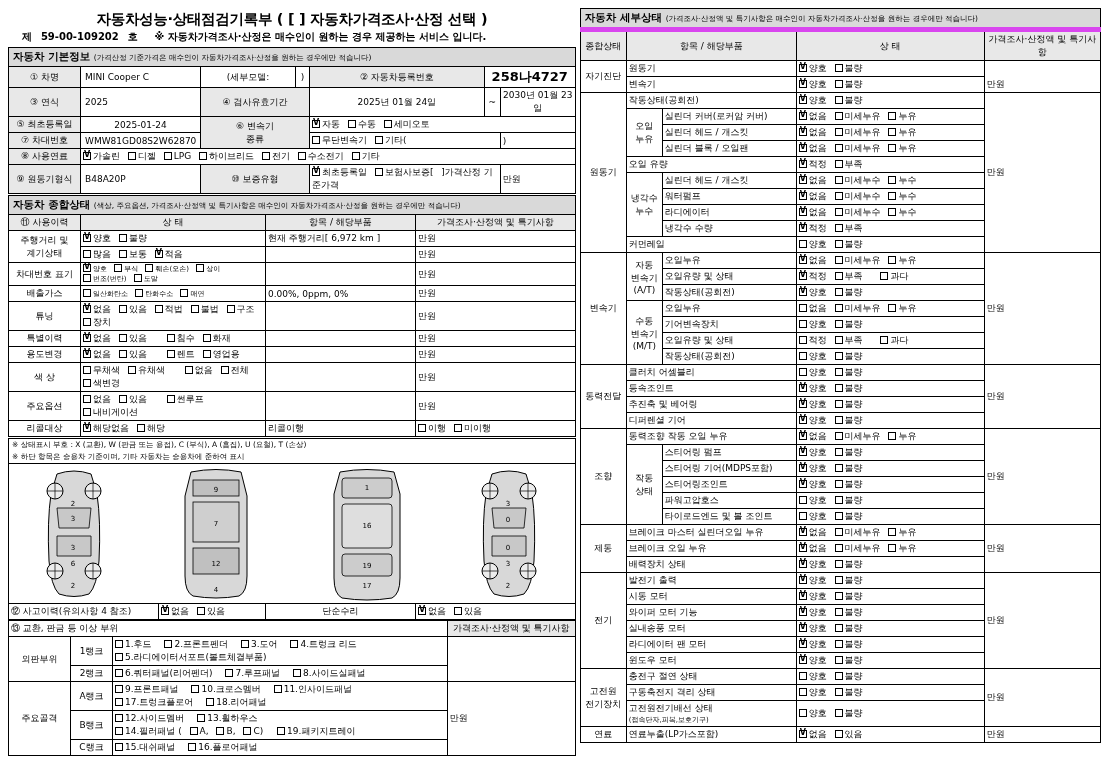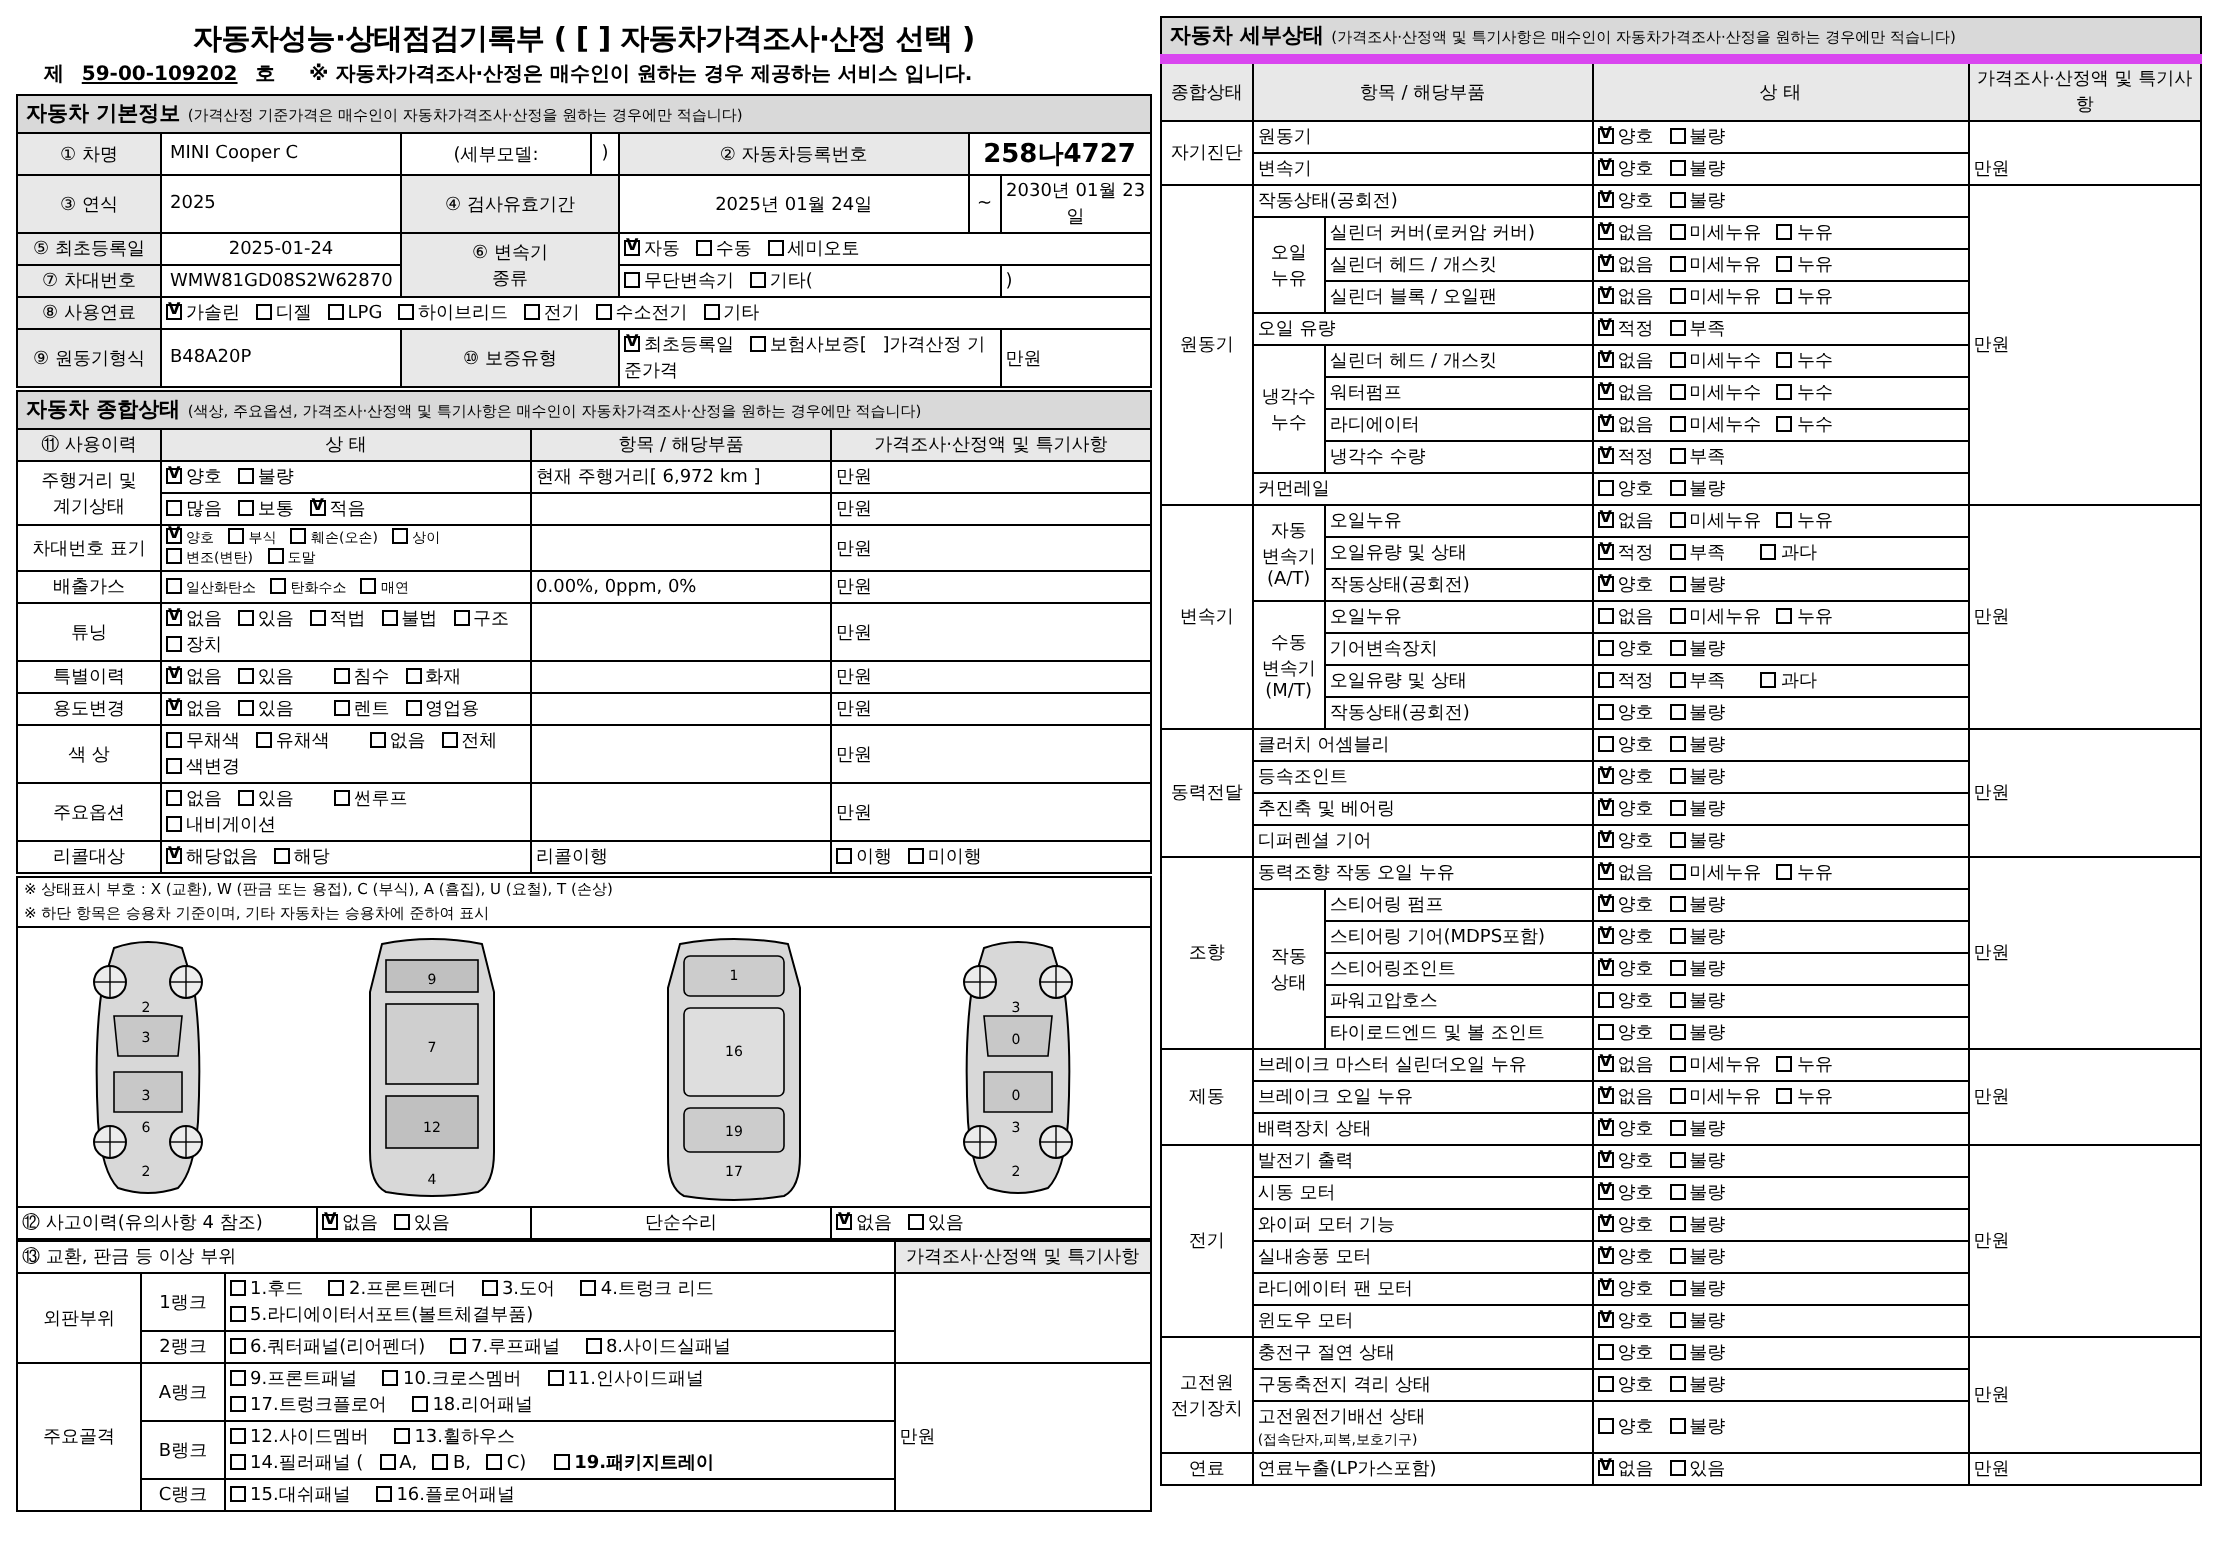--- a/index.html
+++ b/index.html
@@ -41,21 +41,21 @@
     content: "V";
     position: absolute;
     left: 0px; top: -3px;
     font-size: 8px;
     font-weight: bold;
     line-height: 9px;
   }
   .opt { display: inline-block; margin-right: 5px; white-space: nowrap; }
   .opt-w { display: inline-block; margin-right: 10px; white-space: nowrap; }
   .big { font-size: 13px; font-weight: bold; }
-  .und { text-decoration: underline; }
+  .und { }
   .xsmall { font-size: 7px; }
 
   .note-row { font-size: 7.5px; padding: 1px 3px; }
 
   .car-diagrams { display: flex; justify-content: space-around; align-items: center; padding: 2px 0; }
   .car-svg { display: block; }
 
   .rt-table td { height: 14px; }
   .cell-pad { padding-left: 4px; }
 </style>
@@ -448,21 +448,21 @@
         <td class="lft" style="height:28px;">
           <div>
             <span class="opt-w"><span class="cb"></span><span>12.사이드멤버</span></span>
             <span class="opt-w"><span class="cb"></span><span>13.휠하우스</span></span>
           </div>
           <div>
             <span class="opt"><span class="cb"></span><span>14.필러패널 (</span></span>
             <span class="opt"><span class="cb"></span><span>A,</span></span>
             <span class="opt"><span class="cb"></span><span>B,</span></span>
             <span class="opt"><span class="cb"></span><span>C)</span></span>
-            <span class="opt-w" style="margin-left:6px;font-weight:bold;"><span class="cb"></span><span>19.패키지트레이</span></span>
+            <span class="opt-w" style="margin-left:6px;"><span class="cb"></span><span>19.패키지트레이</span></span>
           </div>
         </td>
       </tr>
       <tr>
         <td class="ctr">C랭크</td>
         <td class="lft">
           <span class="opt-w"><span class="cb"></span><span>15.대쉬패널</span></span>
           <span class="opt-w"><span class="cb"></span><span>16.플로어패널</span></span>
         </td>
       </tr>

